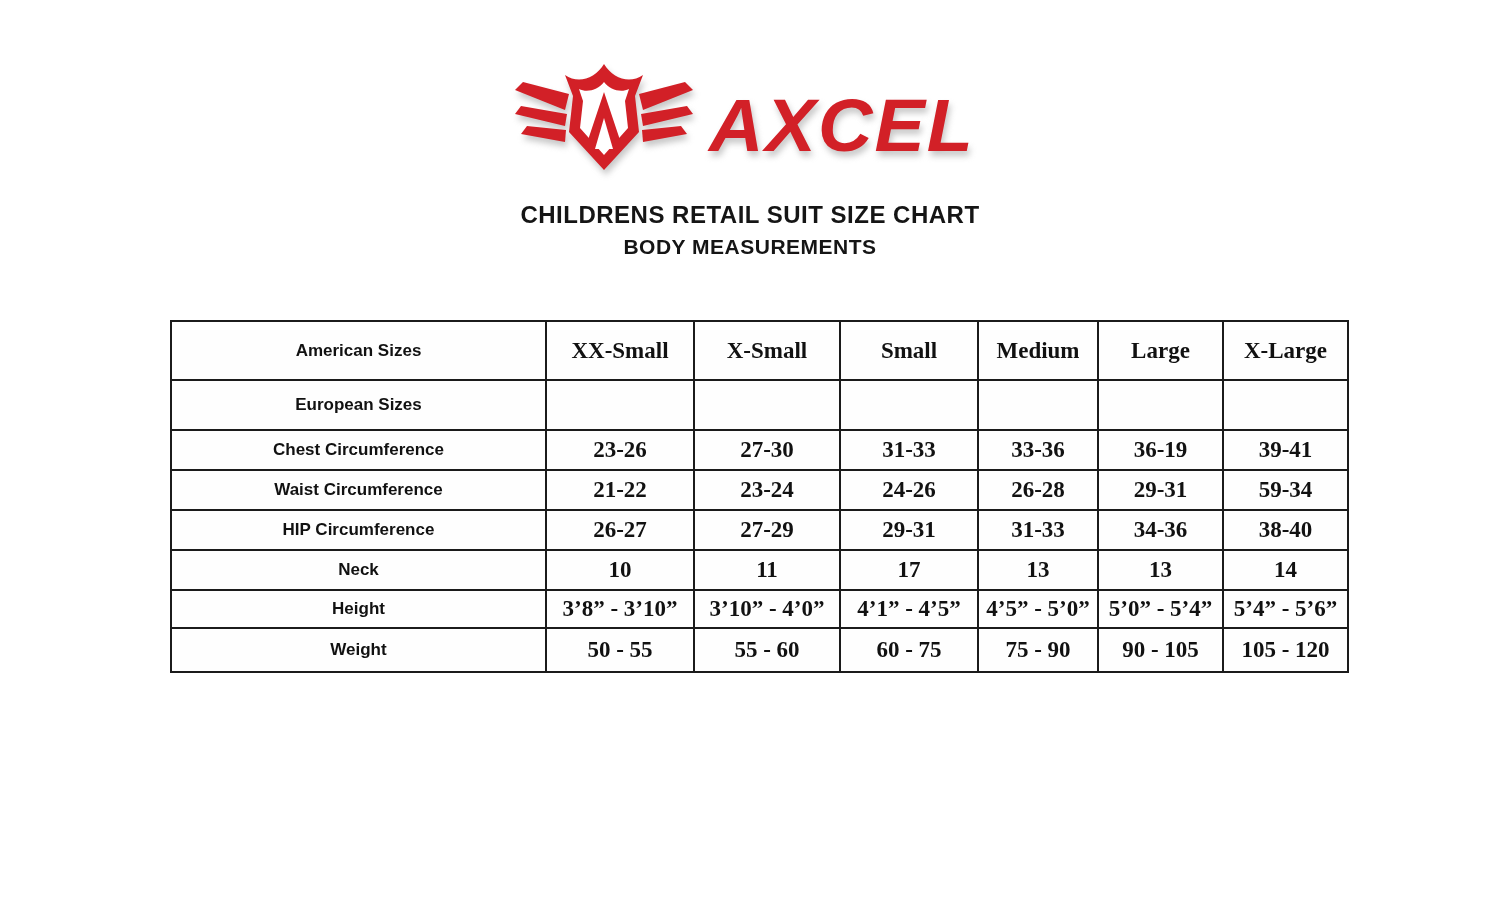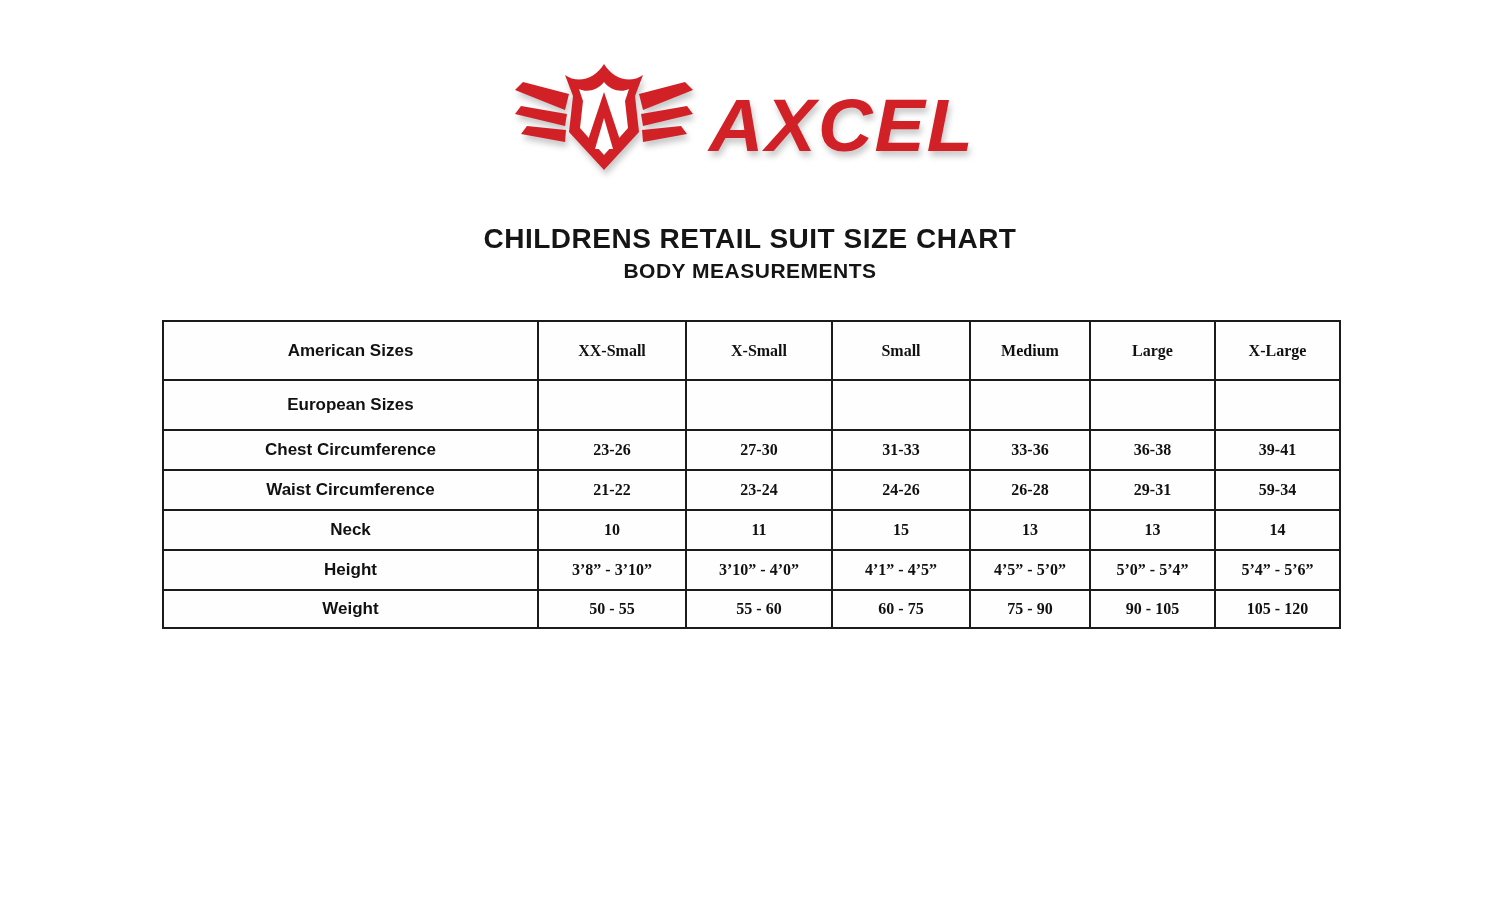--- a/index.html
+++ b/index.html
@@ -32,38 +32,37 @@
 
   
   .title-block{
     position:absolute;
     top:198px;left:0;
     width:100%;
     text-align:center;
     color:#151515;
   }
   .doc-title{
-    font-size:28px;
+    font-size:24px;
     font-weight:bold;
     letter-spacing:0.5px;
     line-height:34px;
-    margin-top:24px;
   }
   .doc-subtitle{
     font-size:21px;
     font-weight:bold;
     letter-spacing:0.5px;
     line-height:30px;
     text-align:center;
   }
 
   
   .size-table-wrap{
     position:absolute;
-    left:162px;top:320px;
+    left:170px;top:320px;
   }
   table.size-table{
     border-collapse:collapse;
     table-layout:fixed;
     width:1177px;
     background:#fefefe;
   }
   .size-table th,.size-table td{
     border:2px solid #1b1b1b;
     text-align:center;
@@ -77,21 +76,21 @@
   .size-table tbody tr:nth-child(6){height:38px;}
   .size-table tbody tr:nth-child(7){height:44px;}
   .label-cell{
     font-family:"Liberation Sans",sans-serif;
     font-weight:bold;
     font-size:17px;
   }
   .value-cell{
     font-family:"Liberation Serif",serif;
     font-weight:bold;
-    font-size:16px;
+    font-size:23px;
   }
 </style>
 </head>
 <body>
 
 <div class="page">
 
   <div class="logo-wrap">
     <svg width="470" height="120" viewBox="0 0 470 120">
 
@@ -149,37 +148,46 @@
             <td class="value-cell"></td>
             <td class="value-cell"></td>
             <td class="value-cell"></td>
           </tr>
           <tr>
             <td class="label-cell">Chest Circumference</td>
             <td class="value-cell">23-26</td>
             <td class="value-cell">27-30</td>
             <td class="value-cell">31-33</td>
             <td class="value-cell">33-36</td>
-            <td class="value-cell">36-38</td>
+            <td class="value-cell">36-19</td>
             <td class="value-cell">39-41</td>
           </tr>
           <tr>
             <td class="label-cell">Waist Circumference</td>
             <td class="value-cell">21-22</td>
             <td class="value-cell">23-24</td>
             <td class="value-cell">24-26</td>
             <td class="value-cell">26-28</td>
             <td class="value-cell">29-31</td>
             <td class="value-cell">59-34</td>
           </tr>
           <tr>
+            <td class="label-cell">HIP Circumference</td>
+            <td class="value-cell">26-27</td>
+            <td class="value-cell">27-29</td>
+            <td class="value-cell">29-31</td>
+            <td class="value-cell">31-33</td>
+            <td class="value-cell">34-36</td>
+            <td class="value-cell">38-40</td>
+          </tr>
+          <tr>
             <td class="label-cell">Neck</td>
             <td class="value-cell">10</td>
             <td class="value-cell">11</td>
-            <td class="value-cell">15</td>
+            <td class="value-cell">17</td>
             <td class="value-cell">13</td>
             <td class="value-cell">13</td>
             <td class="value-cell">14</td>
           </tr>
           <tr>
             <td class="label-cell">Height</td>
             <td class="value-cell">3’8” - 3’10”</td>
             <td class="value-cell">3’10” - 4’0”</td>
             <td class="value-cell">4’1” - 4’5”</td>
             <td class="value-cell">4’5” - 5’0”</td>

